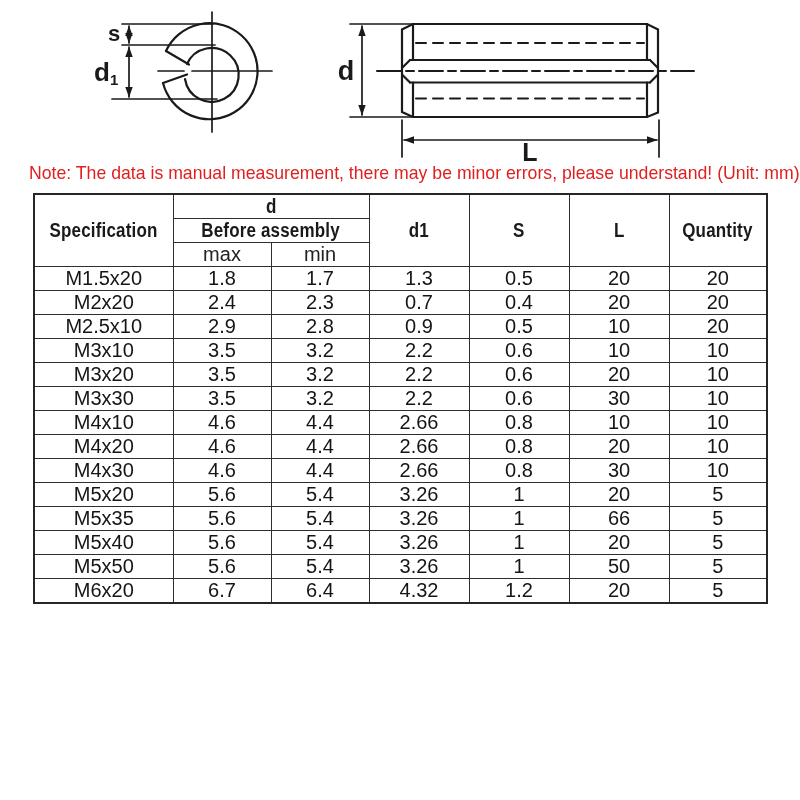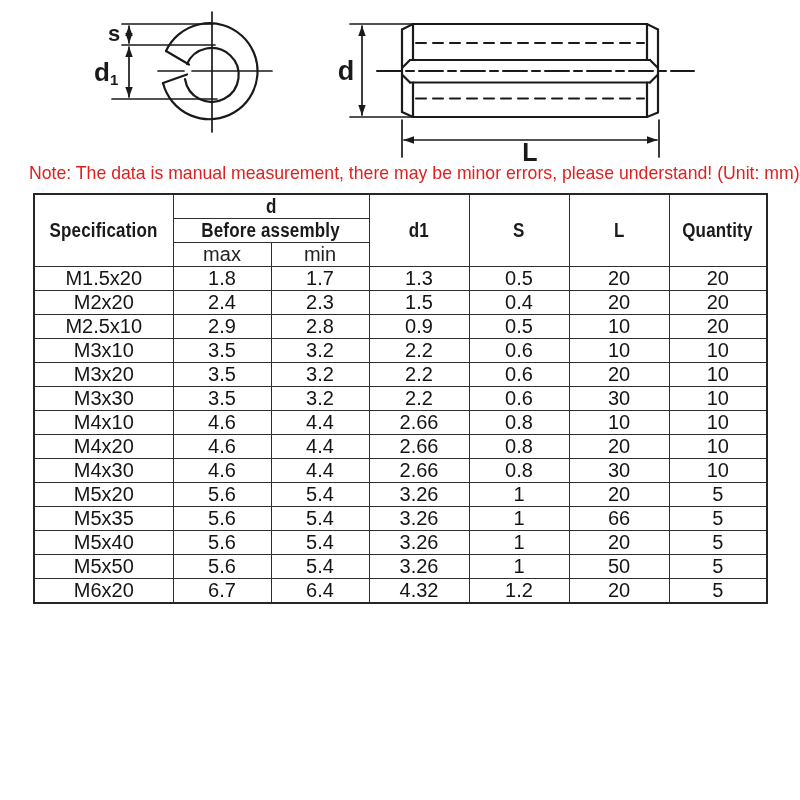--- a/index.html
+++ b/index.html
@@ -115,21 +115,21 @@
           <td>1.7</td>
           <td>1.3</td>
           <td>0.5</td>
           <td>20</td>
           <td>20</td>
         </tr>
         <tr>
           <td>M2x20</td>
           <td>2.4</td>
           <td>2.3</td>
-          <td>1.5</td>
+          <td>0.7</td>
           <td>0.4</td>
           <td>20</td>
           <td>20</td>
         </tr>
         <tr>
           <td>M2.5x10</td>
           <td>2.9</td>
           <td>2.8</td>
           <td>0.9</td>
           <td>0.5</td>

